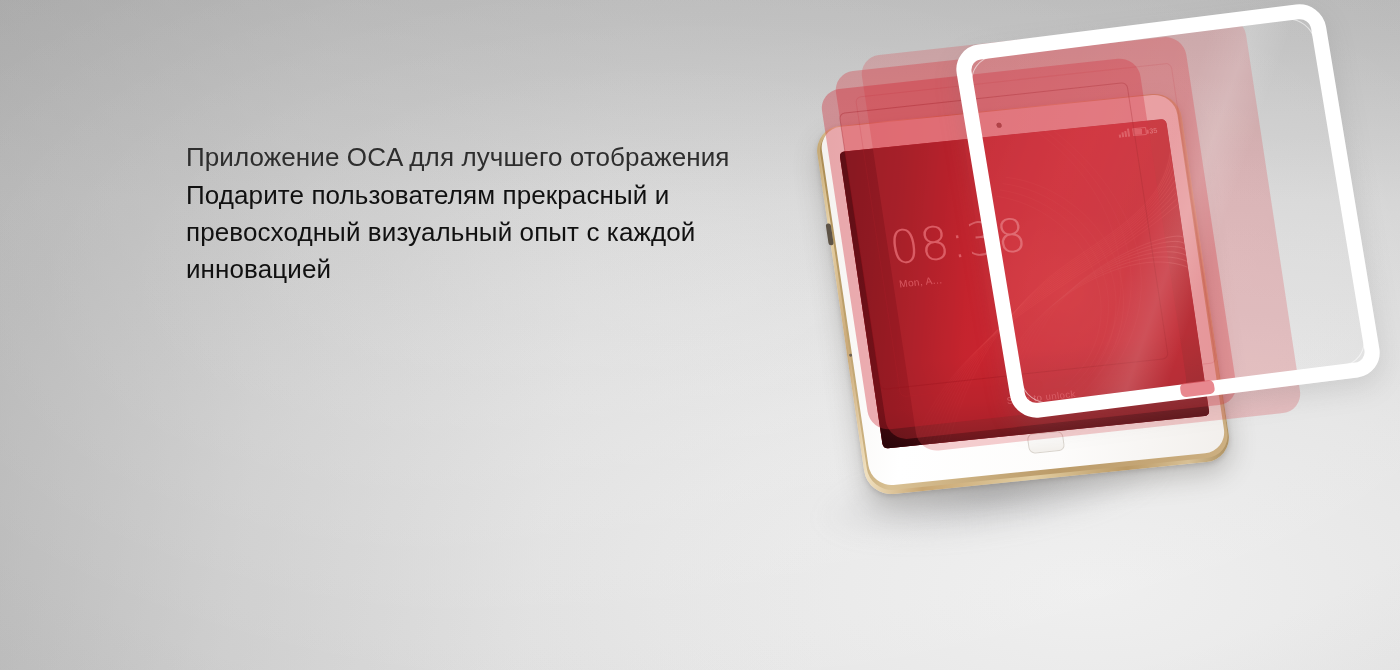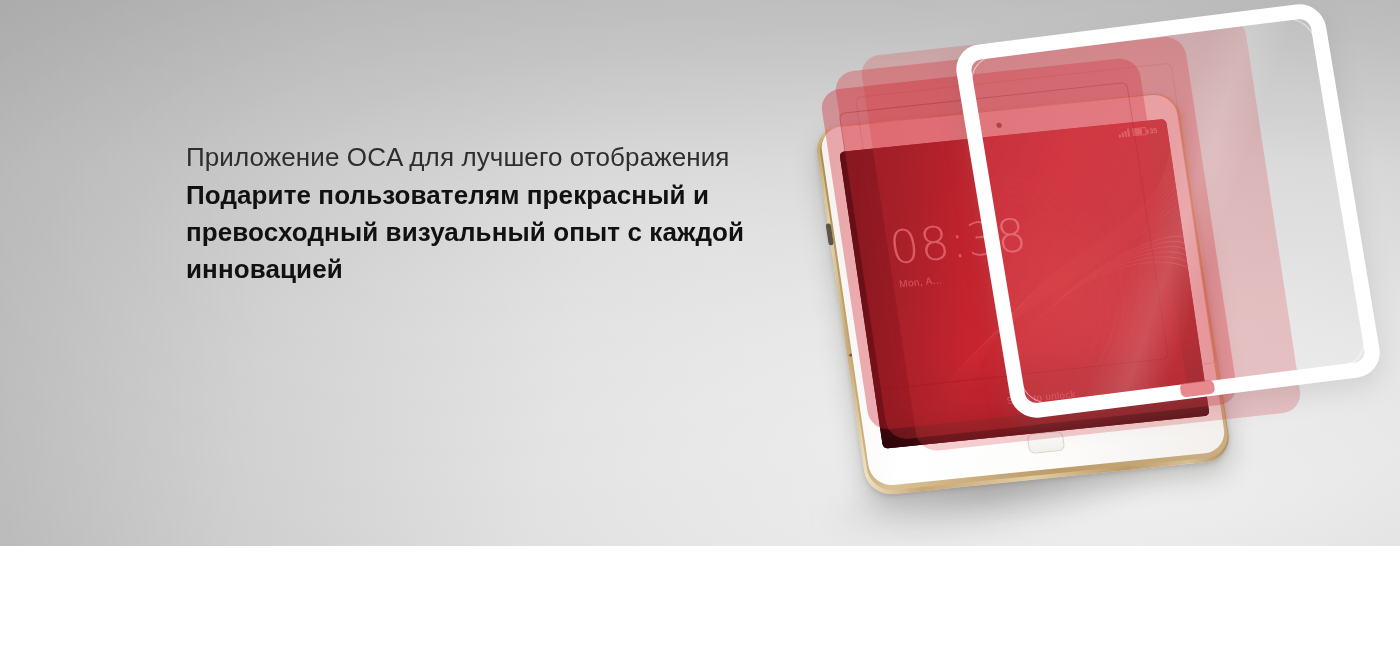--- a/index.html
+++ b/index.html
@@ -5,21 +5,21 @@
   html, body {
     margin: 0;
     padding: 0;
     background: #ffffff;
   }
   * { box-sizing: border-box; }
 
   .banner {
     position: relative;
     width: 1400px;
-    height: 546px;
+    height: 670px;
     overflow: hidden;
     font-family: "Liberation Sans", "DejaVu Sans", sans-serif;
     background: #fca5a5;
   }
 
   
   .bg-base {
     position: absolute;
     inset: 0;
     background:
@@ -53,21 +53,21 @@
     font-size: 26px;
     line-height: 38px;
     font-weight: 400;
     color: #2e2e2e;
     letter-spacing: 0.1px;
     white-space: nowrap;
   }
   .copy-headline {
     font-size: 26px;
     line-height: 37px;
-    font-weight: 700;
+    font-weight: 400;
     color: #111111;
     letter-spacing: 0.1px;
     margin-top: 1px;
     max-width: 600px;
   }
 
   
   .device-stage {
     position: absolute;
     left: 760px;

